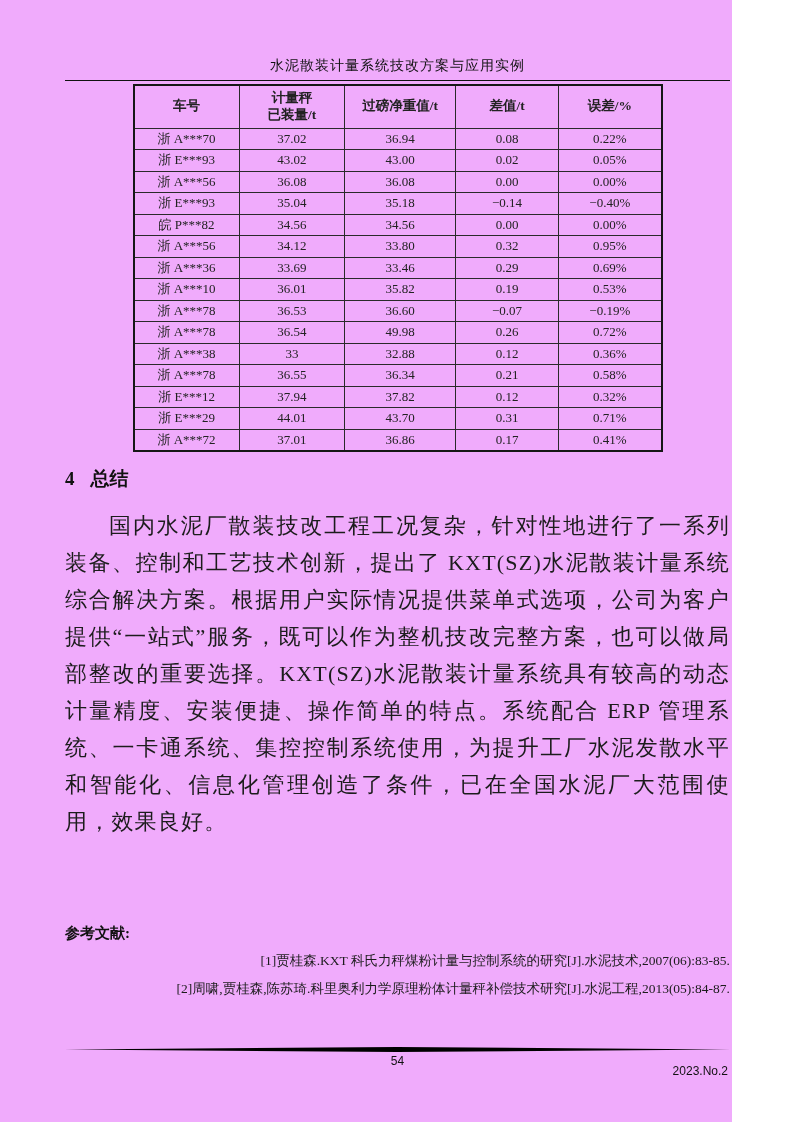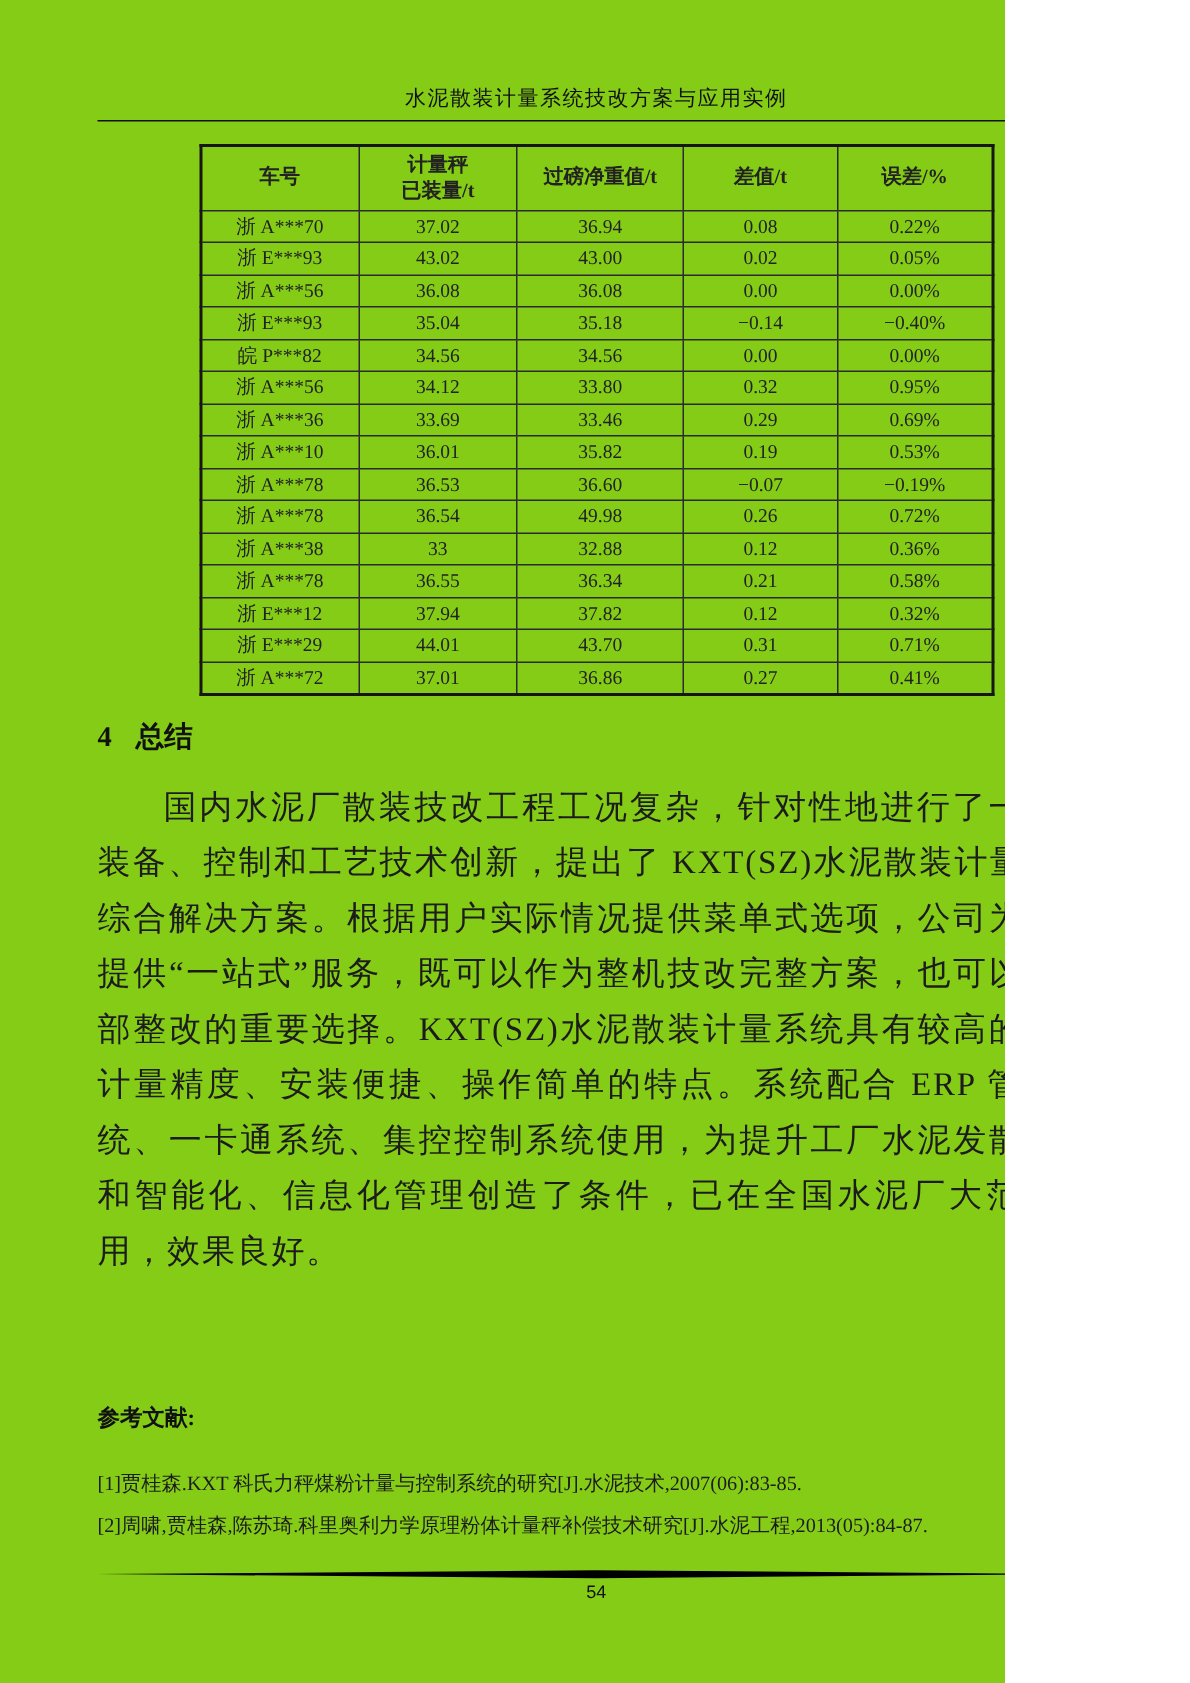--- a/index.html
+++ b/index.html
@@ -1,51 +1,51 @@
 <!DOCTYPE html>
 <html><head>
 <meta charset="utf-8">
 <style>
   * { box-sizing: border-box; }
   html, body { margin: 0; padding: 0; background: #ffffff; }
   .page {
-    width: 670px; height: 1122px; position: relative; overflow: hidden;
-    background: #84cc16; color: #1a1a1a;
+    width: 732px; height: 1122px; position: relative; overflow: hidden;
+    background: #f0abfc; color: #1a1a1a;
     font-family: "Liberation Serif", "DejaVu Serif", serif;
   }
   .content { position: absolute; left: 65px; width: 665px; top: 0; }
 
   
   .doc-header { padding-top: 57px; text-align: center; }
   .doc-title { font-size: 14px; letter-spacing: 1px; color: #111; }
   .header-rule { margin-top: 5px; border-top: 1.8px solid #111; height: 0; }
 
   
   .data-table {
-    width: 530px; margin: 15px auto 0; border-collapse: collapse;
+    width: 530px; margin: 3px auto 0; border-collapse: collapse;
     table-layout: fixed; text-align: center; color: #222;
     border: 2px solid #161616;
   }
   .data-table th, .data-table td { border: 1px solid #2a2a2a; padding: 0 2px; }
   .data-table thead th { height: 43px; font-weight: bold; font-size: 13.5px; line-height: 1.25; }
   .data-table tbody td { height: 21.5px; font-size: 13px; }
   .th-line { display: block; }
 
   
   .section-heading { margin-top: 14px; font-size: 19px; font-weight: bold; color: #111; }
   .sec-num { margin-right: 16px; }
   .summary-para {
     margin-top: 7px; font-size: 22px; line-height: 37px;
     text-align: justify; text-indent: 2em; letter-spacing: 1.2px; color: #1c1c1c;
   }
 
   
   .references { margin-top: 84px; }
   .ref-title { font-weight: bold; font-size: 15px; color: #111; }
-  .ref-list { margin-top: 20px; }
+  .ref-list { margin-top: 4px; text-align: right; }
   .ref-item { font-size: 13.5px; line-height: 28px; color: #1c1c1c; }
 
   
   .footer { position: absolute; left: 65px; width: 665px; top: 1046px; }
   .footer-rule svg { display: block; width: 100%; height: 7px; }
   .footer-texts {
     position: relative; margin-top: 1px;
     font-family: "Liberation Sans", "DejaVu Sans", sans-serif;
     font-size: 12px; color: #111;
   }
@@ -194,21 +194,21 @@
             <td>44.01</td>
             <td>43.70</td>
             <td>0.31</td>
             <td>0.71%</td>
           </tr>
 
           <tr>
             <td>浙 A***72</td>
             <td>37.01</td>
             <td>36.86</td>
-            <td>0.27</td>
+            <td>0.17</td>
             <td>0.41%</td>
           </tr>
         </tbody>
     </table>
 
     <h2 class="section-heading">
       <span class="sec-num">4</span><span>总结</span>
     </h2>
 
     <p class="summary-para">国内水泥厂散装技改工程工况复杂，针对性地进行了一系列装备、控制和工艺技术创新，提出了 KXT(SZ)水泥散装计量系统综合解决方案。根据用户实际情况提供菜单式选项，公司为客户提供“一站式”服务，既可以作为整机技改完整方案，也可以做局部整改的重要选择。KXT(SZ)水泥散装计量系统具有较高的动态计量精度、安装便捷、操作简单的特点。系统配合 ERP 管理系统、一卡通系统、集控控制系统使用，为提升工厂水泥发散水平和智能化、信息化管理创造了条件，已在全国水泥厂大范围使用，效果良好。</p>

